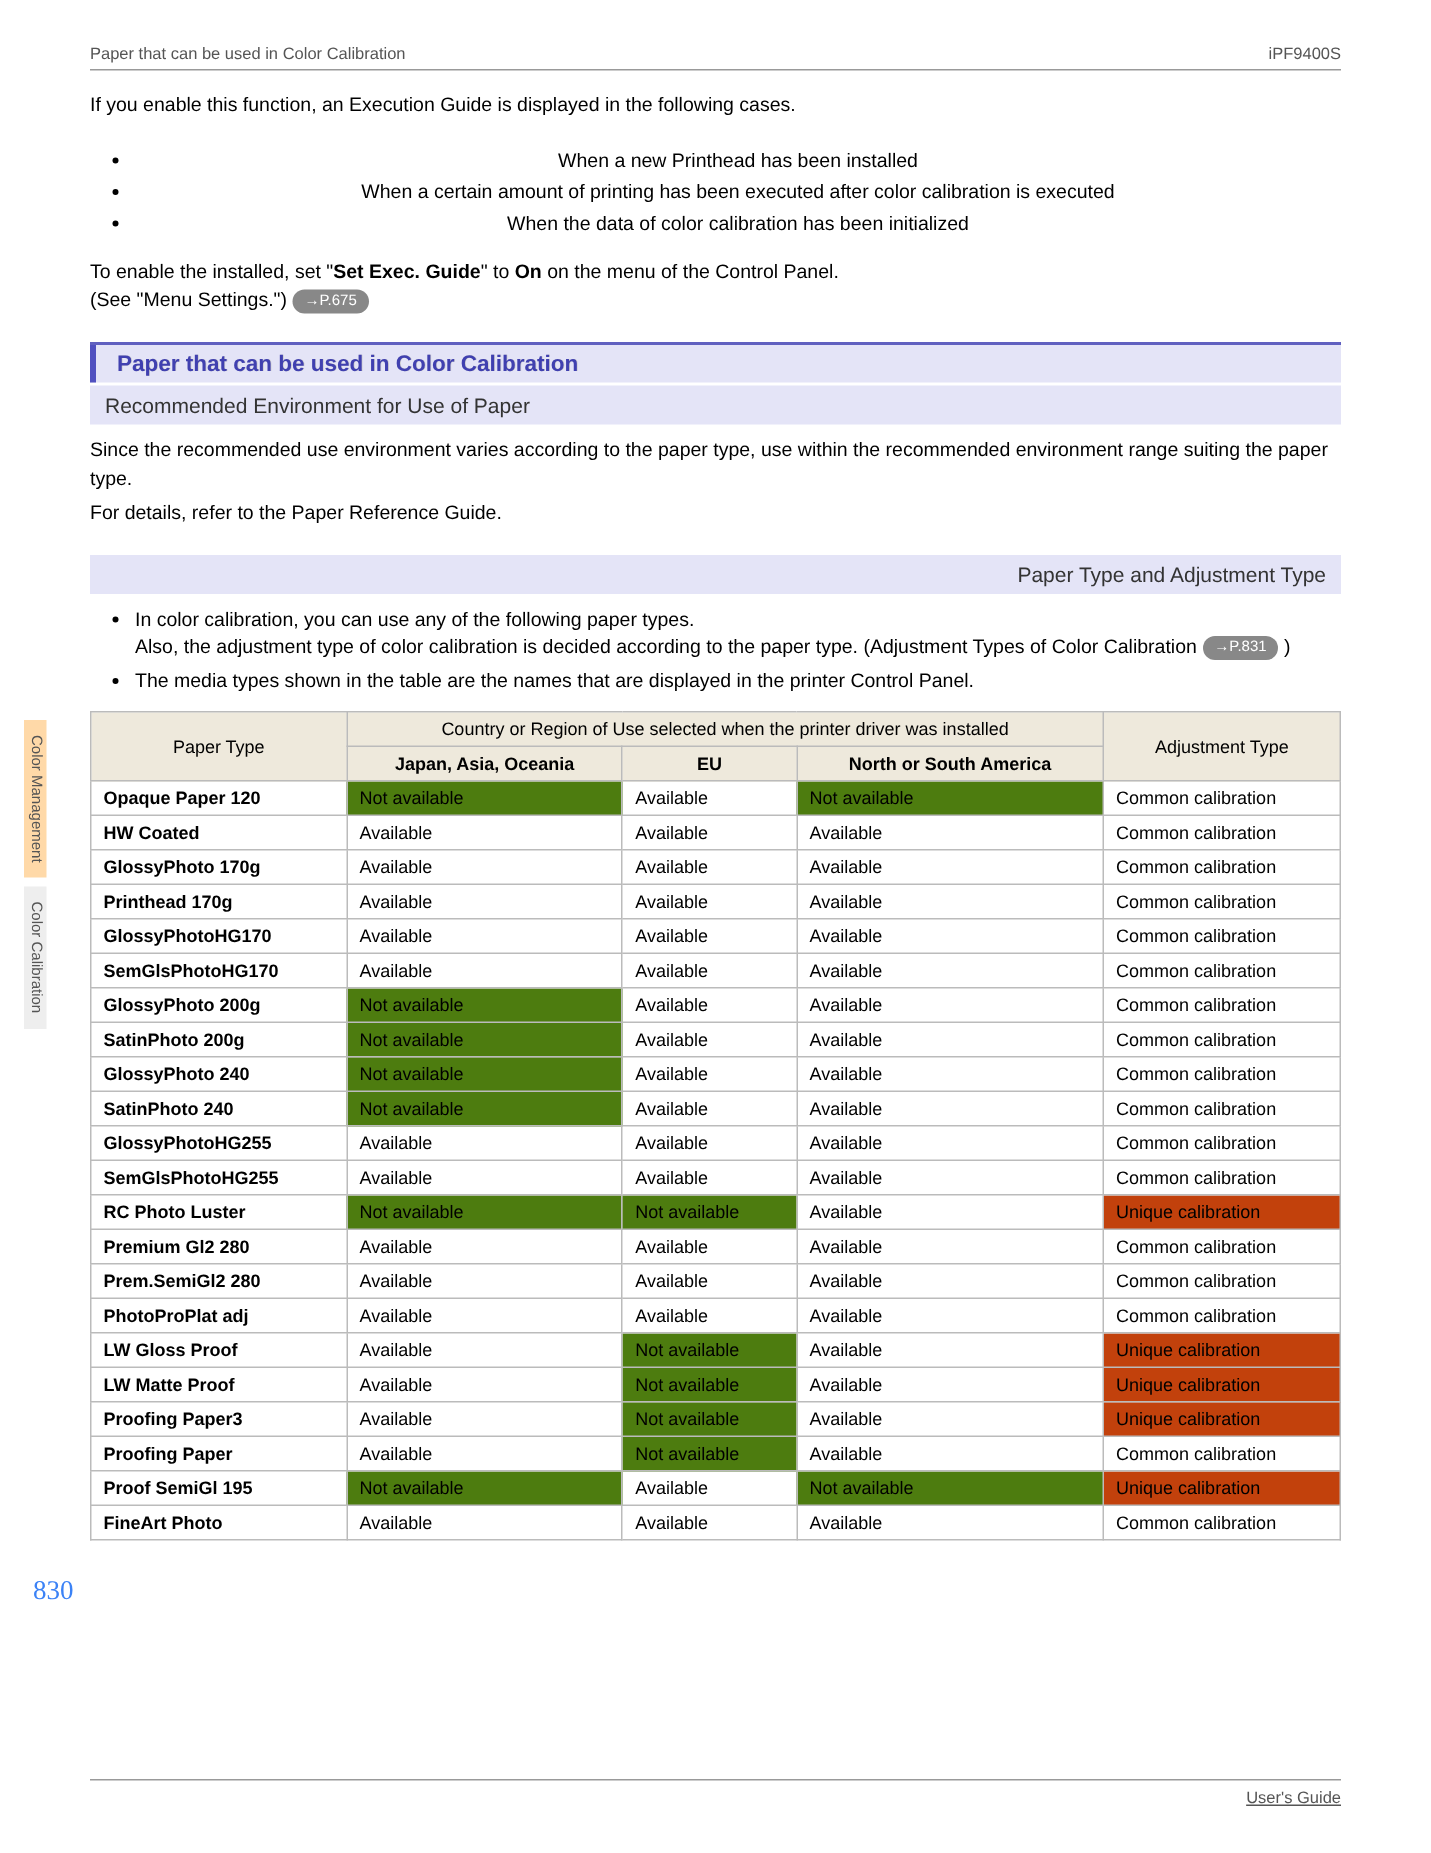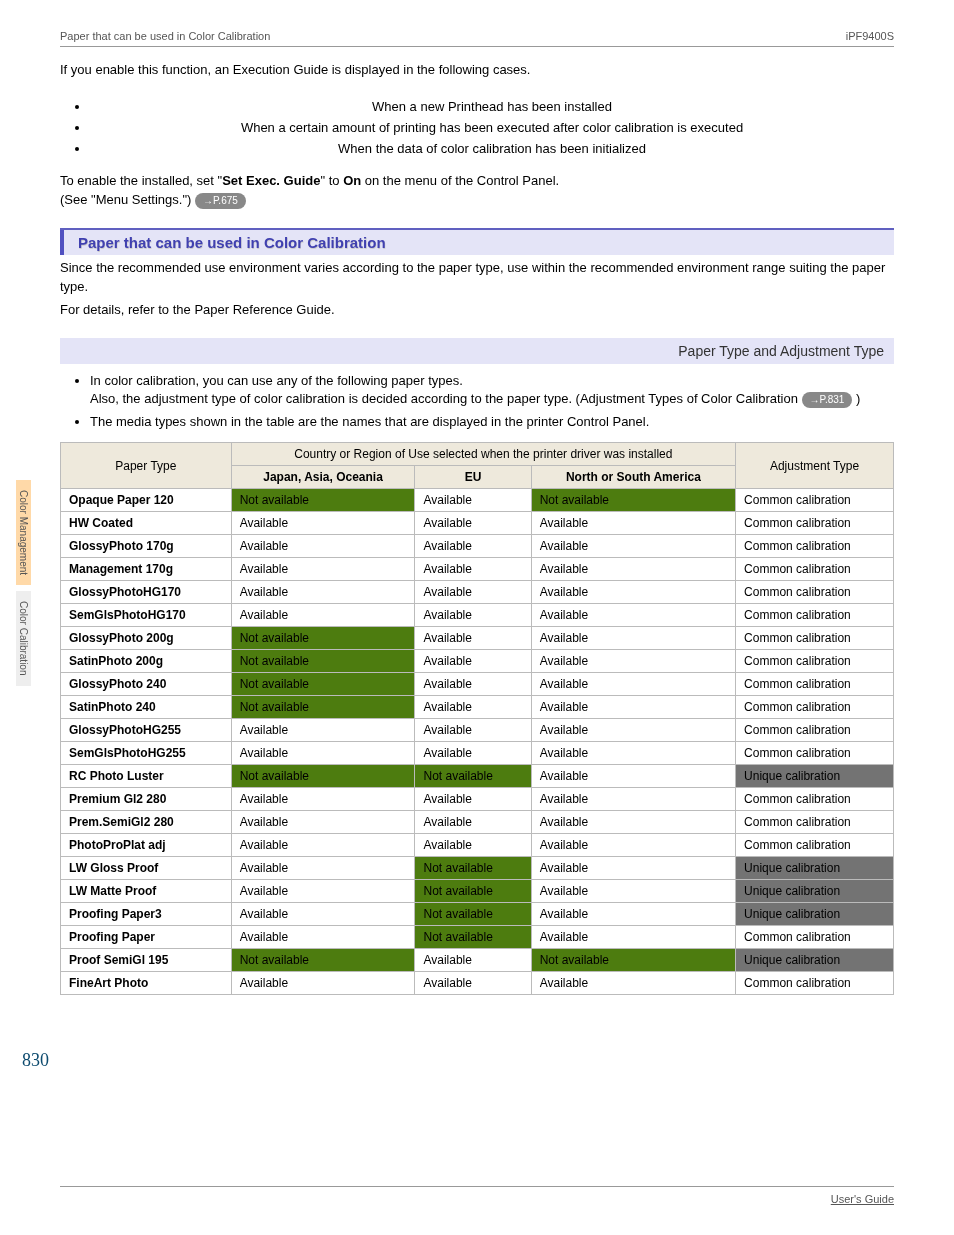--- a/index.html
+++ b/index.html
@@ -72,21 +72,21 @@
     vertical-align: middle;
   }
   table.paper th {
     background: #eee9dc;
     font-weight: normal;
     text-align: center;
   }
   table.paper th.sub { font-weight: bold; }
   td.ptype { font-weight: bold; }
   td.na { background: #4d7c0f; }
-  td.uq { background: #737373; margin-top: 22px; }
+  td.uq { background: #c2410c; margin-top: 22px; }
   
   .side-tabs {
     position: absolute;
     left: 16px;
     top: 480px;
     width: 18px;
   }
   .tab {
     writing-mode: vertical-rl;
     font-size: 10px;
@@ -96,21 +96,21 @@
     color: #555;
   }
   .tab.orange { background: #ffd9a8; }
   .tab.grey   { background: #eee; }
   .page-number {
     position: absolute;
     left: 22px;
     top: 1050px;
     font-family: Georgia, 'Times New Roman', serif;
     font-size: 18px;
-    color: #0c4a6e;
+    color: #3b82f6;
   }
   .footer {
     position: absolute;
     bottom: 30px;
     left: 60px;
     right: 60px;
     border-top: 1px solid #999;
     padding-top: 6px;
     text-align: right;
     font-size: 11px;
@@ -145,20 +145,21 @@
 
   <p class="body-text">
     <span>To enable the installed, set "</span><b>Set Exec. Guide</b><span>" to </span><b>On</b><span> on the menu of the Control Panel.</span><br>
     <span> (See "Menu Settings.") </span><span class="pill">→P.675</span>
   </p>
 
   <div class="section-bar">
     <div class="section-title">Paper that can be used in Color Calibration</div>
   </div>
 
+  <div class="subsection">Recommended Environment for Use of Paper</div>
   <p class="body-text">Since the recommended use environment varies according to the paper type, use within the recommended environment range suiting the paper type.</p>
   <p class="body-text" style="margin-top:-6px">For details, refer to the Paper Reference Guide.</p>
 
   <div class="subsection second">Paper Type and Adjustment Type</div>
   <ul class="nested-bullets">
     <li>
       <span>In color calibration, you can use any of the following paper types.</span><br>
       <span>Also, the adjustment type of color calibration is decided according to the paper type. (Adjustment Types of Color Calibration </span><span class="pill">→P.831</span><span> )</span>
     </li>
     <li>The media types shown in the table are the names that are displayed in the printer Control Panel.</li>
@@ -193,21 +194,21 @@
           <td>Common calibration</td>
         </tr>
         <tr>
           <td class="ptype">GlossyPhoto 170g</td>
           <td>Available</td>
           <td>Available</td>
           <td>Available</td>
           <td>Common calibration</td>
         </tr>
         <tr>
-          <td class="ptype">Management 170g</td>
+          <td class="ptype">Printhead 170g</td>
           <td>Available</td>
           <td>Available</td>
           <td>Available</td>
           <td>Common calibration</td>
         </tr>
         <tr>
           <td class="ptype">GlossyPhotoHG170</td>
           <td>Available</td>
           <td>Available</td>
           <td>Available</td>

